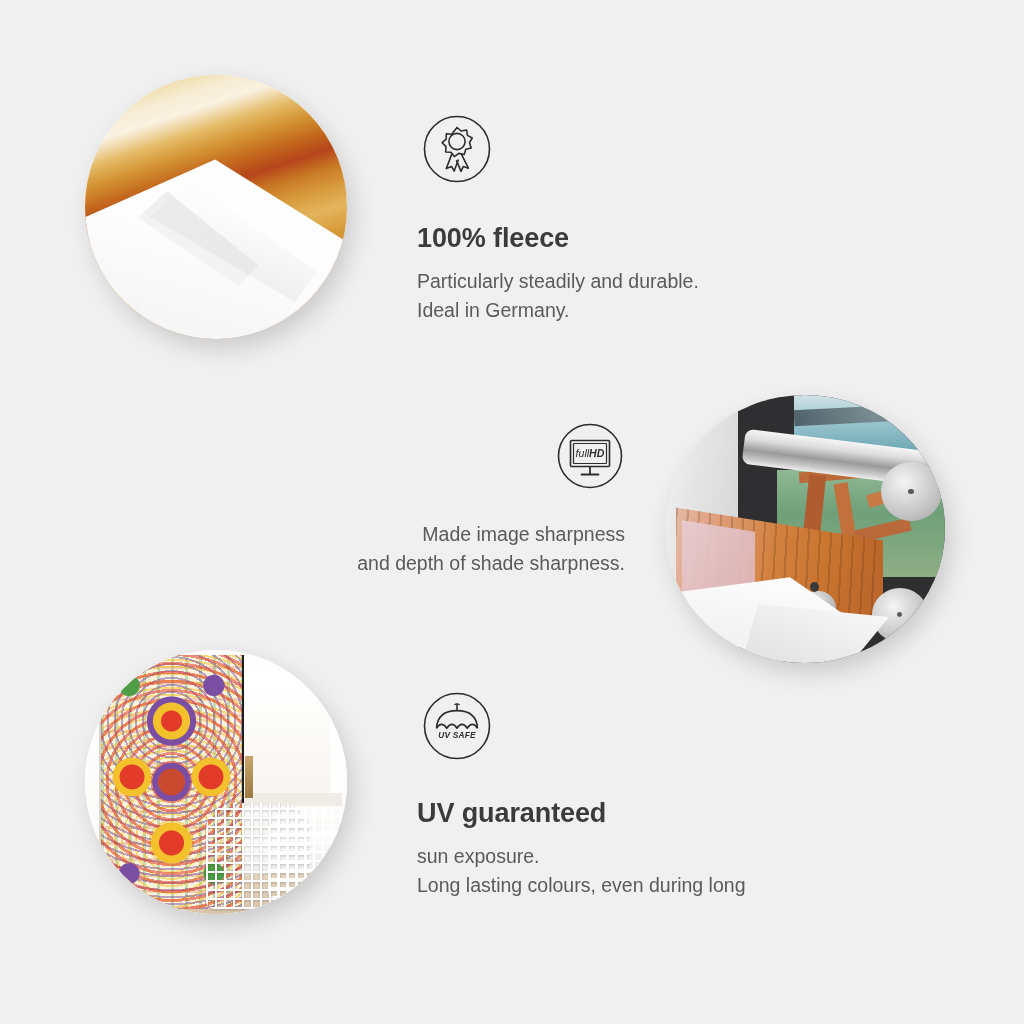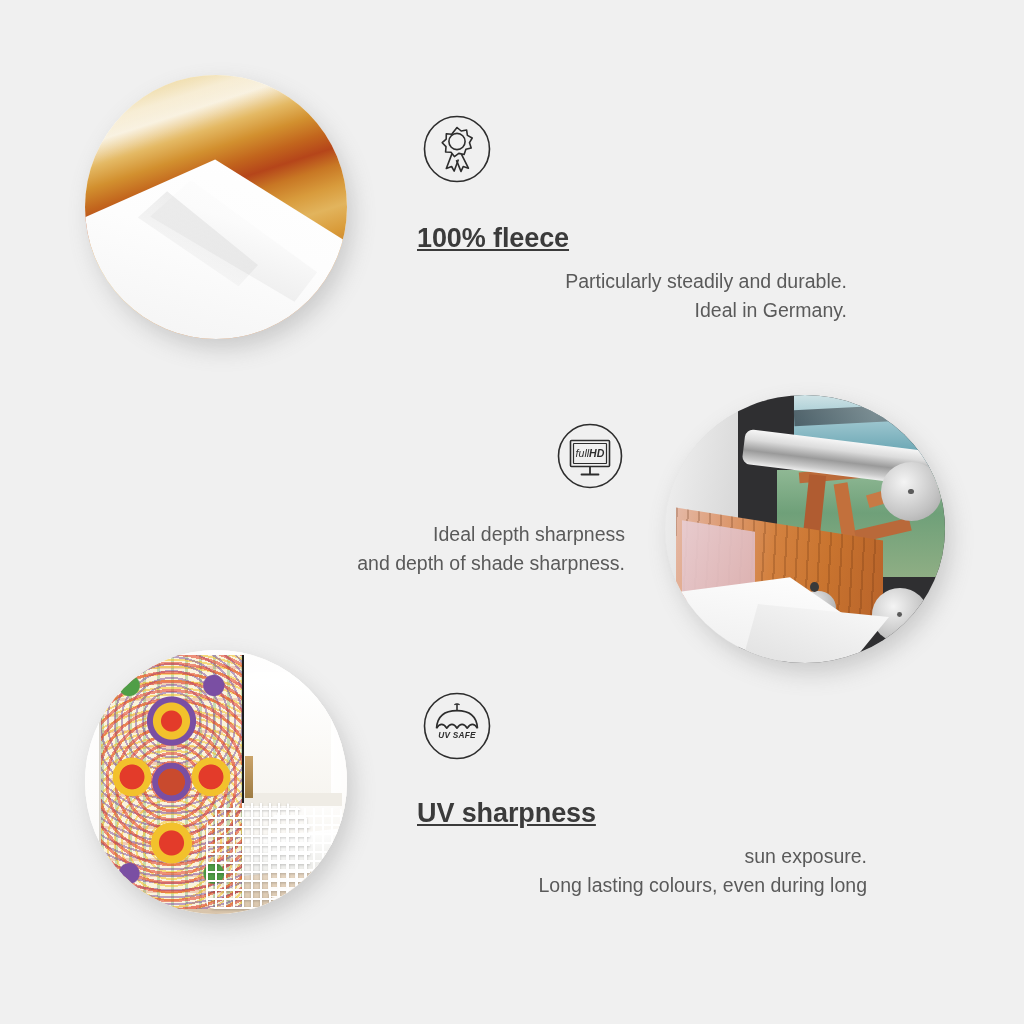--- a/index.html
+++ b/index.html
@@ -160,24 +160,24 @@
     border-radius:26% 26% 8% 8%;opacity:.95;}
 
   
   .icon-circle{position:absolute;}
   .icon-circle svg{display:block;}
 
   
   .txt{position:absolute;}
   .heading{
     font-size:27px;font-weight:bold;color:#3b3b3b;
-    letter-spacing:-.1px;margin:0 0 13px 0;line-height:1.15;text-decoration:underline;
+    letter-spacing:-.1px;margin:0 0 13px 0;line-height:1.15;
   }
   .body{
-    font-size:19.5px;color:#5a5a5a;line-height:1.48;margin:0;font-weight:normal;text-align:right;
+    font-size:19.5px;color:#5a5a5a;line-height:1.48;margin:0;font-weight:normal;
   }
   .body .ln{display:block;}
   .right{text-align:right;}
 </style>
 </head>
 <body>
 
 <div class="stage">
 
   <div class="photo-circle" id="c1">
@@ -215,21 +215,21 @@
       <rect x="14.5" y="18.5" width="39" height="26" rx="1"></rect>
       <rect x="17.5" y="21.5" width="33" height="20" rx="0.5" stroke-width="1.2"></rect>
       <path d="M34 44.5 L34 52" stroke-width="1.8"></path>
       <path d="M25.5 52.5 L42.5 52.5" stroke-width="1.8" stroke-linecap="round"></path>
       <text x="34" y="34.6" text-anchor="middle" fill="#2d2d2d" stroke="none" font-family="'Liberation Sans', sans-serif" font-size="10.6" font-style="italic" font-weight="bold"><tspan font-weight="normal">full</tspan><tspan font-weight="bold">HD</tspan></text>
     </svg>
   </div>
 
   <div class="txt right" style="left:195px;top:520px;width:430px;">
     <p class="body">
-      <span class="ln">Ideal depth sharpness</span>
+      <span class="ln">Made image sharpness</span>
       <span class="ln">and depth of shade sharpness.</span>
     </p>
   </div>
 
   <div class="photo-circle" id="c2">
     <div class="photo-inner printer">
       <div class="pr-left"></div>
       <div class="pr-dark"></div>
       <div class="pr-sea"></div>
       <div class="pr-seaband"></div>
@@ -270,20 +270,20 @@
       <path d="M36 14.5 L36 20.5" stroke-linecap="round"></path>
       <path d="M33.4 14.8 Q36 12.9 38.6 14.8" stroke-width="1.4"></path>
       <path d="M15.5 38.2 Q16.6 20.6 36 20.6 Q55.4 20.6 56.5 38.2" stroke-linejoin="round"></path>
       <path d="M15.5 38.2 Q20.6 30.6 25.8 38.2 Q31.0 30.6 36 38.2
                Q41.0 30.6 46.2 38.2 Q51.4 30.6 56.5 38.2" stroke-linejoin="round"></path>
       <text x="36" y="48.4" text-anchor="middle" fill="#2d2d2d" stroke="none" font-family="'Liberation Sans', sans-serif" font-size="8.3" font-style="italic" font-weight="bold" letter-spacing="0.2">UV SAFE</text>
     </svg>
   </div>
 
   <div class="txt" style="left:417px;top:798px;width:450px;">
-    <p class="heading">UV sharpness</p>
+    <p class="heading">UV guaranteed</p>
     <p class="body">
       <span class="ln">sun exposure.</span>
       <span class="ln">Long lasting colours, even during long</span>
     </p>
   </div>
 
 </div>
 
 </body></html>

